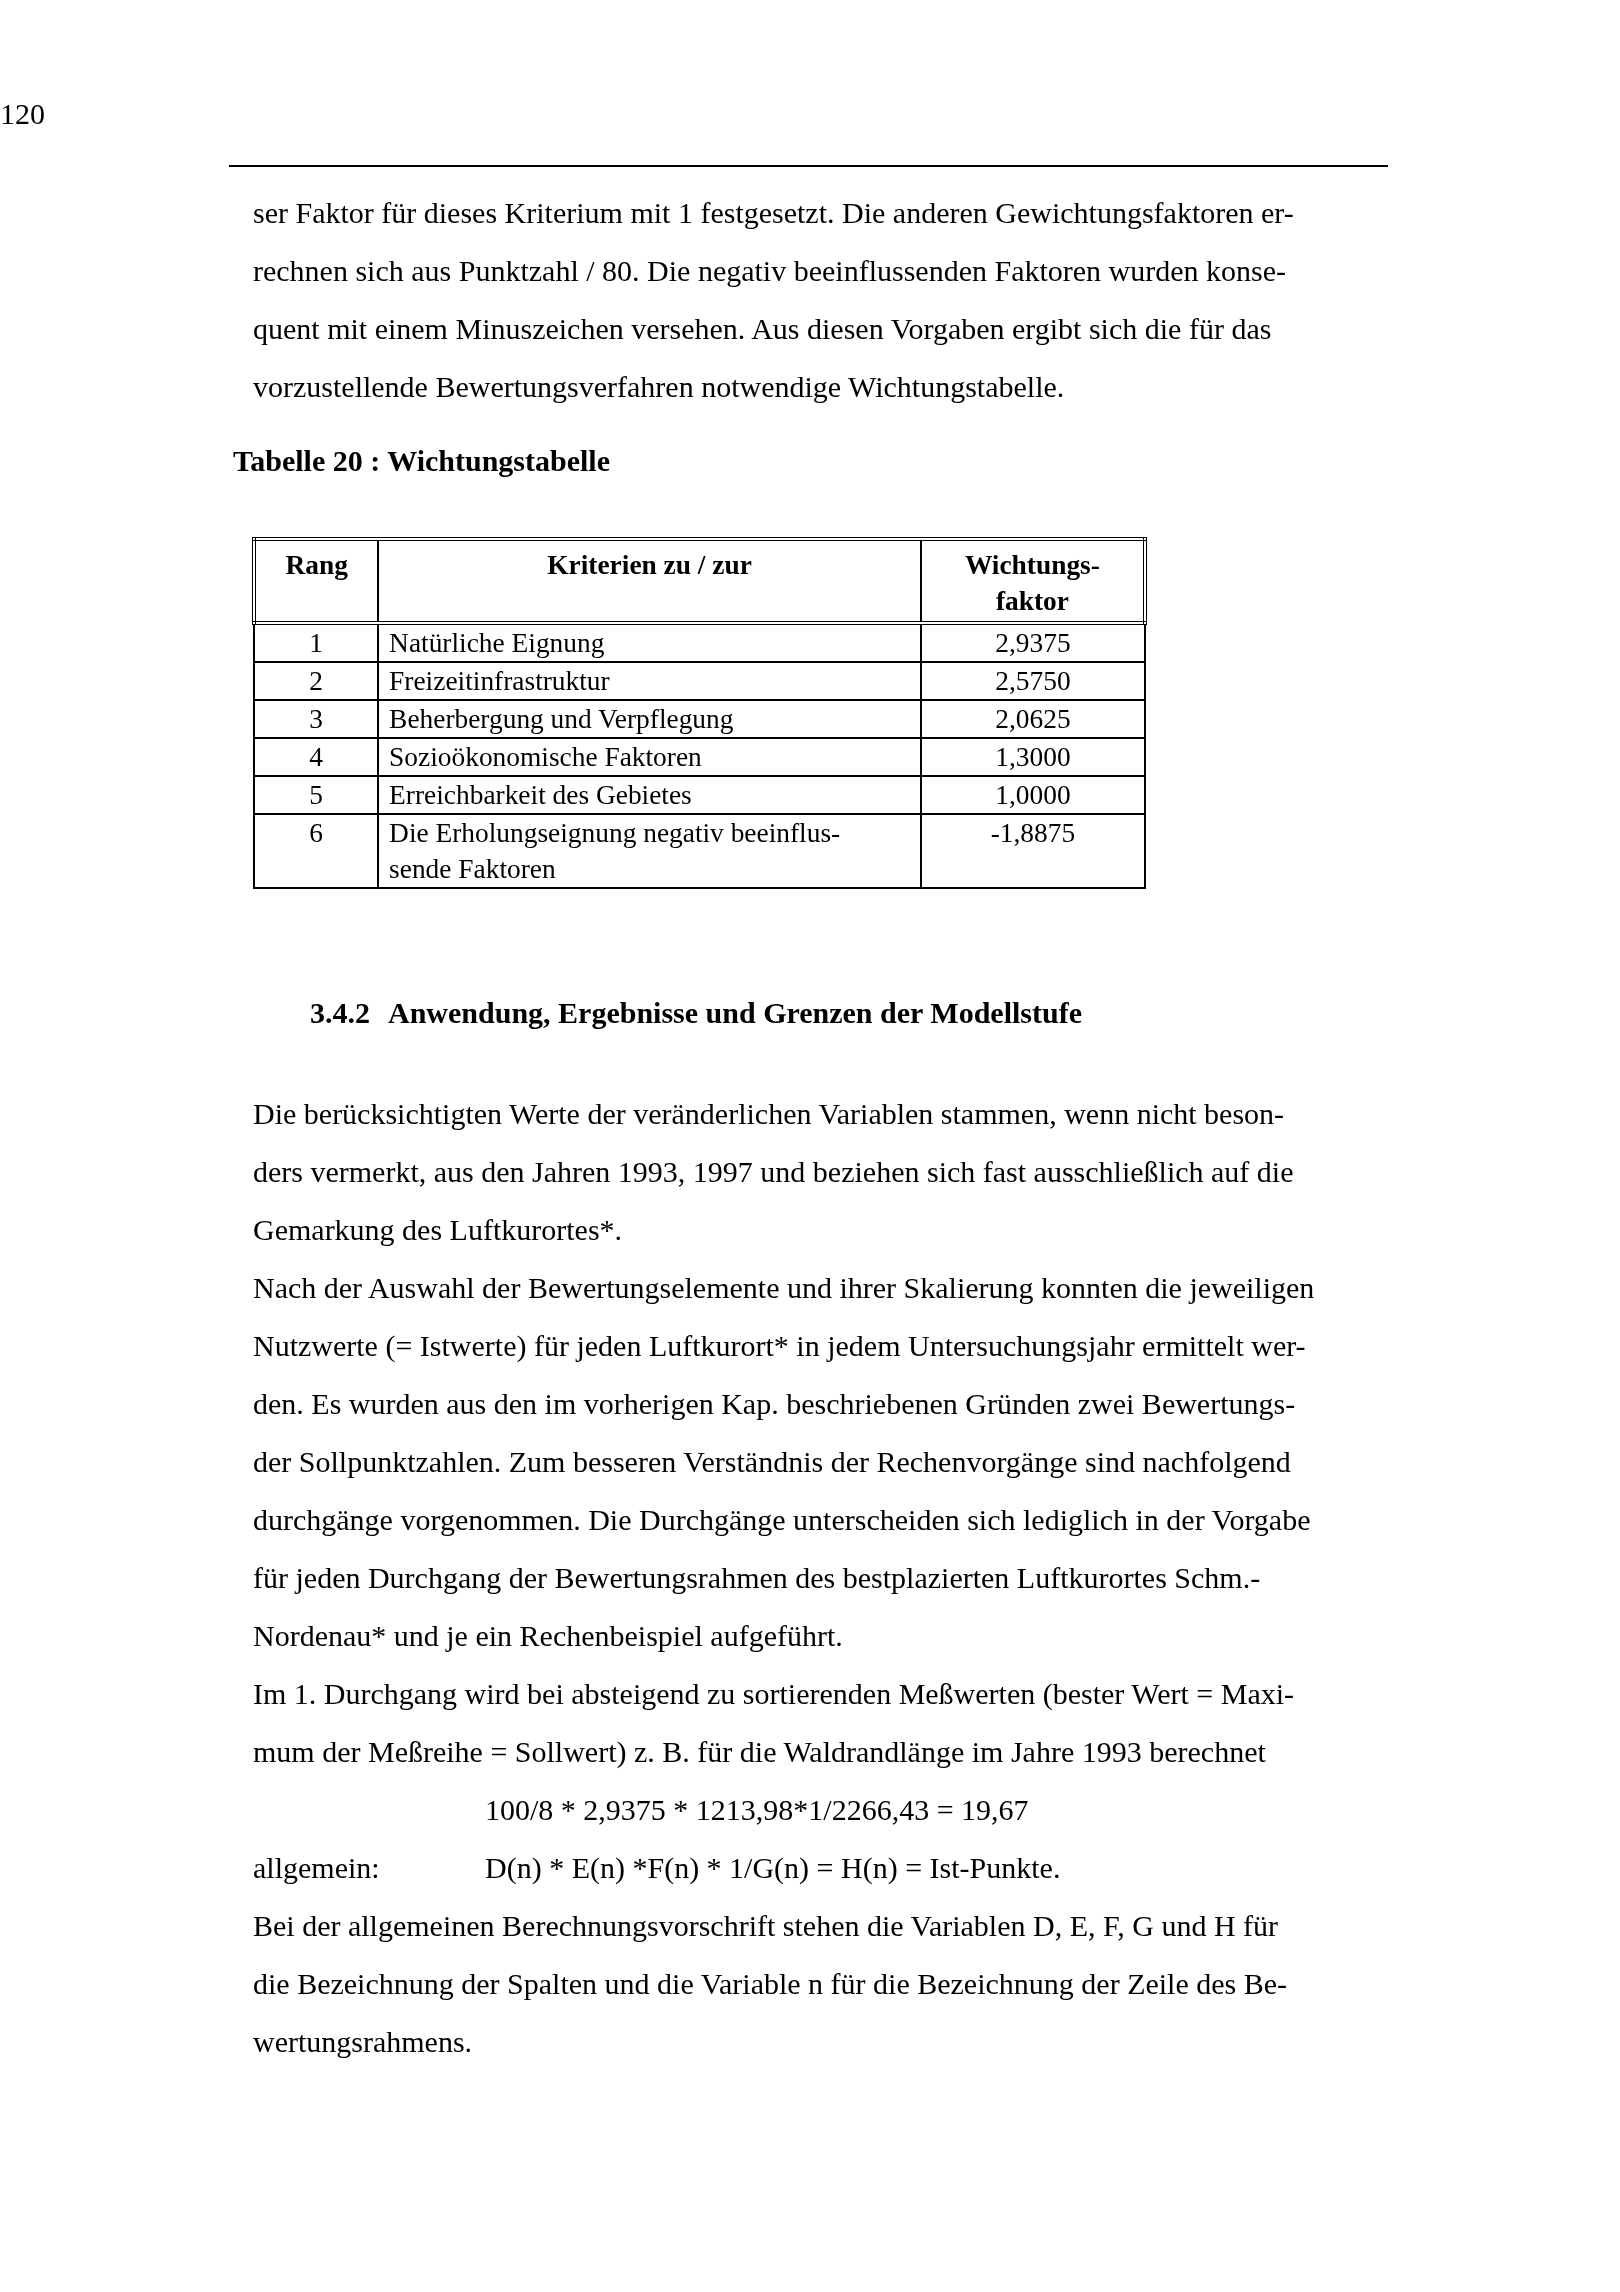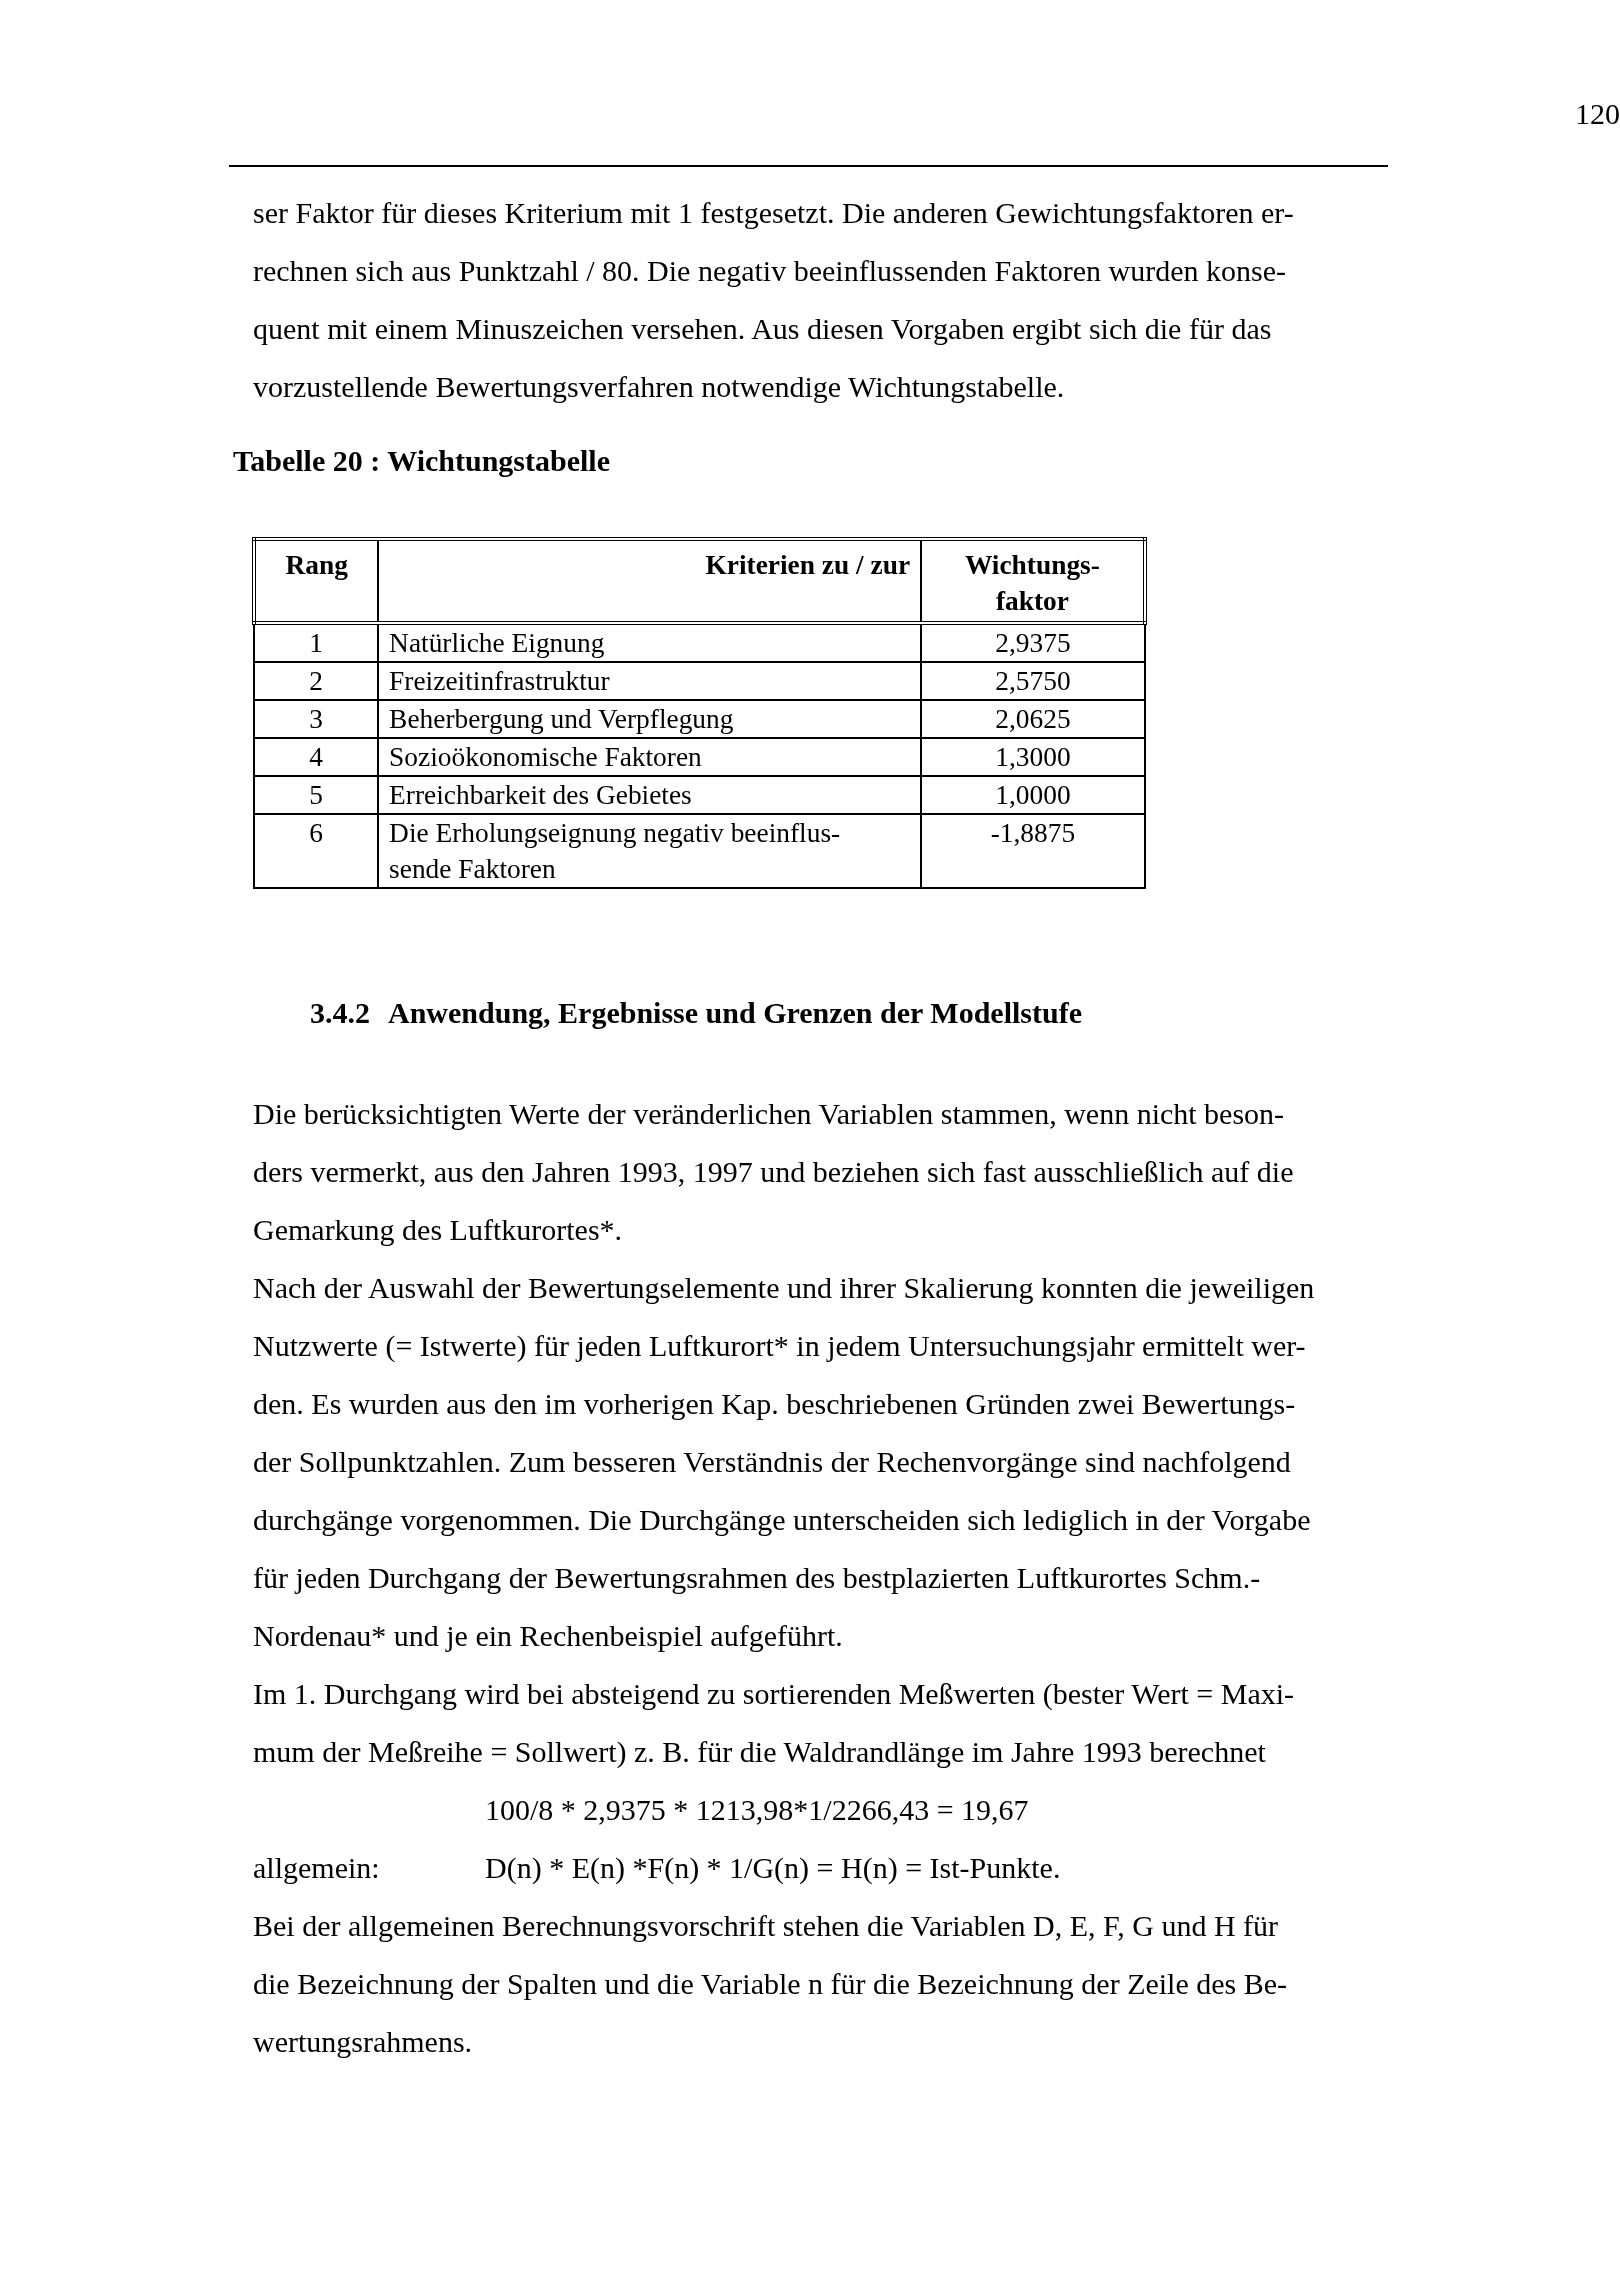--- a/index.html
+++ b/index.html
@@ -2,21 +2,21 @@
 <html><head>
 <meta charset="utf-8">
 <style>
   html, body { margin: 0; padding: 0; background: #ffffff; }
   body {
     width: 1620px; height: 2293px; position: relative; overflow: hidden;
     font-family: "Liberation Serif", "DejaVu Serif", serif; color: #000;
   }
   .page-number {
     position: absolute; left: 0; width: 1620px; top: 96px;
-    text-align: right; font-size: 30px; line-height: 35px;
+    text-align: left; font-size: 30px; line-height: 35px;
   }
   .header-rule {
     position: absolute; left: 229px; width: 1159px; top: 165px;
     height: 0; border-top: 2px solid #000;
   }
   .text {
     position: absolute; left: 233px; width: 1166px;
     font-size: 30px; line-height: 58px; white-space: nowrap; margin-left: 20px;
   }
   .p1 { top: 184px; }
@@ -33,21 +33,21 @@
   }
   table.weights thead th {
     font-weight: bold; border-top: 4.9px double #000; border-bottom: 4.9px double #000;
     padding-top: 5.9px; padding-bottom: 2px;
   }
   table.weights thead th:first-child { border-left: 4.9px double #000; }
   table.weights thead th:last-child { border-right: 4.9px double #000; border-radius: 22px; }
   .c-rank { width: 102px; text-align: center; }
   .c-crit { width: 523px; text-align: left; }
   .c-fact { width: 202px; text-align: center; }
-  th.c-crit { text-align: right; }
+  th.c-crit { text-align: center; }
   .section-heading {
     position: absolute; left: 310px; top: 993px;
     font-size: 30px; font-weight: bold; line-height: 39px; white-space: nowrap;
   }
   .section-heading .num { display: inline-block; width: 78px; }
   .p2 { top: 1085px; }
   .formula-line { display: block; }
   .formula-indent { padding-left: 232px; }
   .label-col { display: inline-block; width: 232px; }
 </style>

